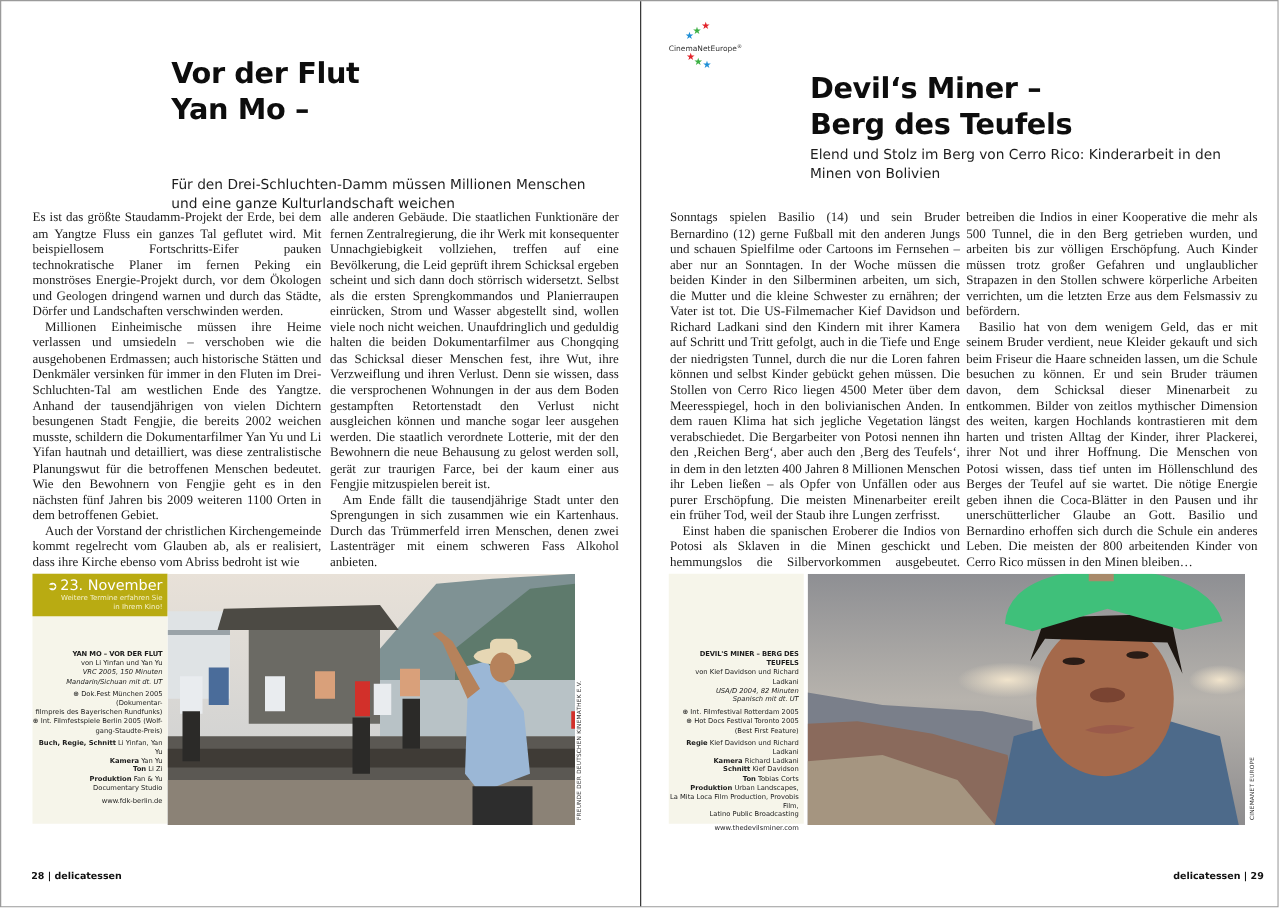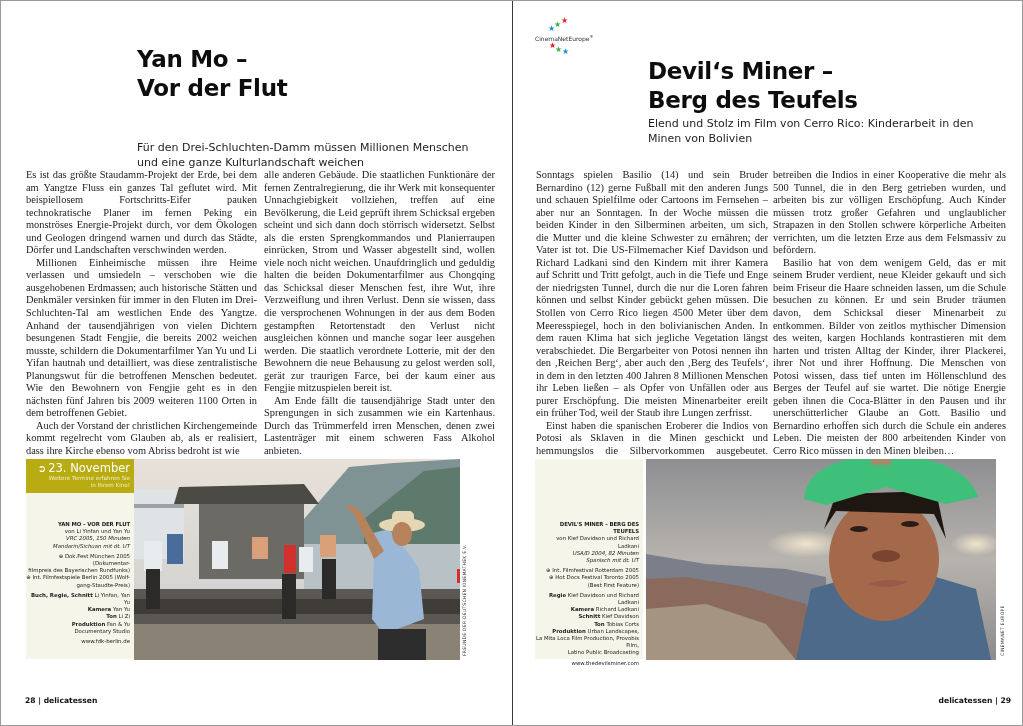--- a/index.html
+++ b/index.html
@@ -39,22 +39,22 @@
 
   .folio { position: absolute; top: 695px; font-family: "DejaVu Sans", sans-serif; font-weight: bold; font-size: 7.6px; color: #111; white-space: nowrap; }
 </style>
 </head>
 <body>
 
 <div class="spread">
 
   <div class="page page-left">
     <div class="title" style="left:136px; top:44px;">
+      <div>Vor der Flut</div>
       <div>Yan Mo –</div>
-      <div>Vor der Flut</div>
     </div>
     <div class="subtitle" style="left:136px; top:115px; width:345px;margin-top:24px;">Für den Drei-Schluchten-Damm müssen Millionen Menschen und eine ganze Kulturlandschaft weichen</div>
 
     <div class="col" style="left:25px; top:168px; width:231px;">
       <p>Es ist das größte Staudamm-Projekt der Erde, bei dem am Yangtze Fluss ein ganzes Tal geflutet wird. Mit beispiellosem Fortschritts-Eifer pauken technokratische Planer im fernen Peking ein monströses Energie-Projekt durch, vor dem Ökologen und Geologen dringend warnen und durch das Städte, Dörfer und Landschaften verschwinden werden.</p>
       <p>Millionen Einheimische müssen ihre Heime verlassen und umsiedeln – verschoben wie die ausgehobenen Erdmassen; auch historische Stätten und Denkmäler versinken für immer in den Fluten im Drei-Schluchten-Tal am westlichen Ende des Yangtze. Anhand der tausendjährigen von vielen Dichtern besungenen Stadt Fengjie, die bereits 2002 weichen musste, schildern die Dokumentarfilmer Yan Yu und Li Yifan hautnah und detailliert, was diese zentralistische Planungswut für die betroffenen Menschen bedeutet. Wie den Bewohnern von Fengjie geht es in den nächsten fünf Jahren bis 2009 weiteren 1100 Orten in dem betroffenen Gebiet.</p>
       <p>Auch der Vorstand der christlichen Kirchengemeinde kommt regelrecht vom Glauben ab, als er realisiert, dass ihre Kirche ebenso vom Abriss bedroht ist wie</p>
     </div>
     <div class="col" style="left:263px; top:168px; width:231px;">
       <p>alle anderen Gebäude. Die staatlichen Funktionäre der fernen Zentralregierung, die ihr Werk mit konsequenter Unnachgiebigkeit vollziehen, treffen auf eine Bevölkerung, die Leid geprüft ihrem Schicksal ergeben scheint und sich dann doch störrisch widersetzt. Selbst als die ersten Sprengkommandos und Planierraupen einrücken, Strom und Wasser abgestellt sind, wollen viele noch nicht weichen. Unaufdringlich und geduldig halten die beiden Dokumentarfilmer aus Chongqing das Schicksal dieser Menschen fest, ihre Wut, ihre Verzweiflung und ihren Verlust. Denn sie wissen, dass die versprochenen Wohnungen in der aus dem Boden gestampften Retortenstadt den Verlust nicht ausgleichen können und manche sogar leer ausgehen werden. Die staatlich verordnete Lotterie, mit der den Bewohnern die neue Behausung zu gelost werden soll, gerät zur traurigen Farce, bei der kaum einer aus Fengjie mitzuspielen bereit ist.</p>
@@ -153,21 +153,21 @@
       <span class="logo-text"><span>CinemaNetEurope</span><sup style="font-size:4px;">®</sup></span>
       <span class="star" style="left:14px; top:27px; color:#e2232a;">★</span>
       <span class="star" style="left:20px; top:31px; color:#3cb043;">★</span>
       <span class="star" style="left:27px; top:33px; color:#1f8fd6;">★</span>
     </div>
 
     <div class="title" style="left:135px; top:56px;">
       <div>Devil‘s Miner –</div>
       <div>Berg des Teufels</div>
     </div>
-    <div class="subtitle" style="left:135px; top:115px; width:345px;">Elend und Stolz im Film von Cerro Rico: Kinderarbeit in den Minen von Bolivien</div>
+    <div class="subtitle" style="left:135px; top:115px; width:345px;">Elend und Stolz im Berg von Cerro Rico: Kinderarbeit in den Minen von Bolivien</div>
 
     <div class="col" style="left:23px; top:168px; width:232px;">
       <p>Sonntags spielen Basilio (14) und sein Bruder Bernardino (12) gerne Fußball mit den anderen Jungs und schauen Spielfilme oder Cartoons im Fernsehen – aber nur an Sonntagen. In der Woche müssen die beiden Kinder in den Silberminen arbeiten, um sich, die Mutter und die kleine Schwester zu ernähren; der Vater ist tot. Die US-Filmemacher Kief Davidson und Richard Ladkani sind den Kindern mit ihrer Kamera auf Schritt und Tritt gefolgt, auch in die Tiefe und Enge der niedrigsten Tunnel, durch die nur die Loren fahren können und selbst Kinder gebückt gehen müssen. Die Stollen von Cerro Rico liegen 4500 Meter über dem Meeresspiegel, hoch in den bolivianischen Anden. In dem rauen Klima hat sich jegliche Vegetation längst verabschiedet. Die Bergarbeiter von Potosi nennen ihn den ‚Reichen Berg‘, aber auch den ‚Berg des Teufels‘, in dem in den letzten 400 Jahren 8 Millionen Menschen ihr Leben ließen – als Opfer von Unfällen oder aus purer Erschöpfung. Die meisten Minenarbeiter ereilt ein früher Tod, weil der Staub ihre Lungen zerfrisst.</p>
       <p>Einst haben die spanischen Eroberer die Indios von Potosi als Sklaven in die Minen geschickt und hemmungslos die Silbervorkommen ausgebeutet. Heute</p>
     </div>
     <div class="col" style="left:260px; top:168px; width:233px;">
       <p>betreiben die Indios in einer Kooperative die mehr als 500 Tunnel, die in den Berg getrieben wurden, und arbeiten bis zur völligen Erschöpfung. Auch Kinder müssen trotz großer Gefahren und unglaublicher Strapazen in den Stollen schwere körperliche Arbeiten verrichten, um die letzten Erze aus dem Felsmassiv zu befördern.</p>
       <p>Basilio hat von dem wenigem Geld, das er mit seinem Bruder verdient, neue Kleider gekauft und sich beim Friseur die Haare schneiden lassen, um die Schule besuchen zu können. Er und sein Bruder träumen davon, dem Schicksal dieser Minenarbeit zu entkommen. Bilder von zeitlos mythischer Dimension des weiten, kargen Hochlands kontrastieren mit dem harten und tristen Alltag der Kinder, ihrer Plackerei, ihrer Not und ihrer Hoffnung. Die Menschen von Potosi wissen, dass tief unten im Höllenschlund des Berges der Teufel auf sie wartet. Die nötige Energie geben ihnen die Coca-Blätter in den Pausen und ihr unerschütterlicher Glaube an Gott. Basilio und Bernardino erhoffen sich durch die Schule ein anderes Leben. Die meisten der 800 arbeitenden Kinder von Cerro Rico müssen in den Minen bleiben…</p>
     </div>
 

